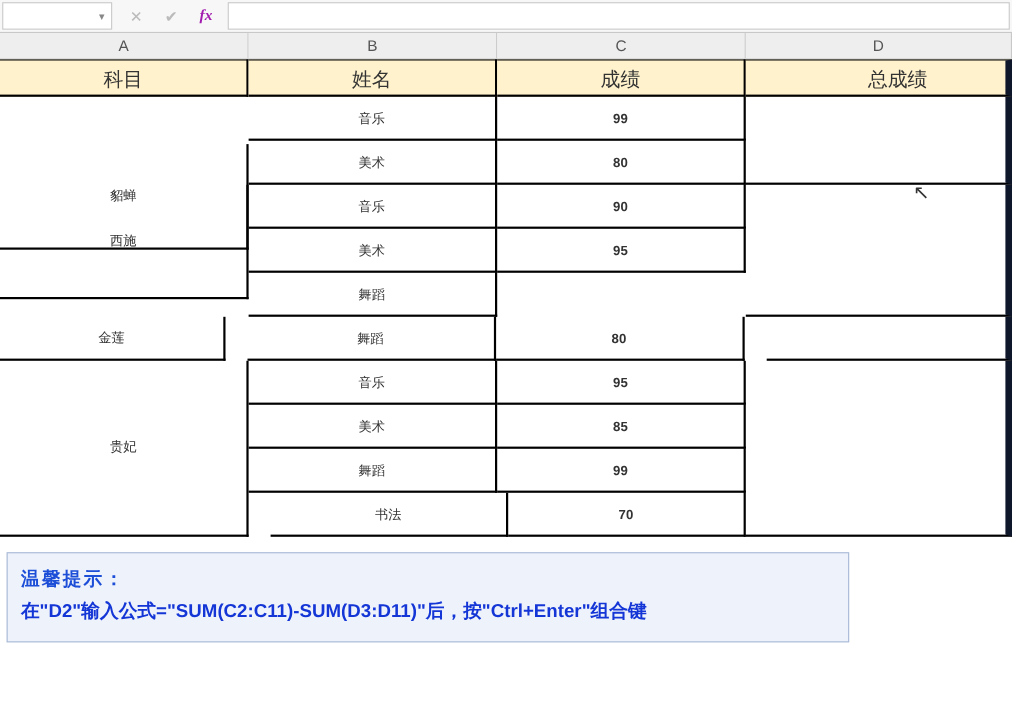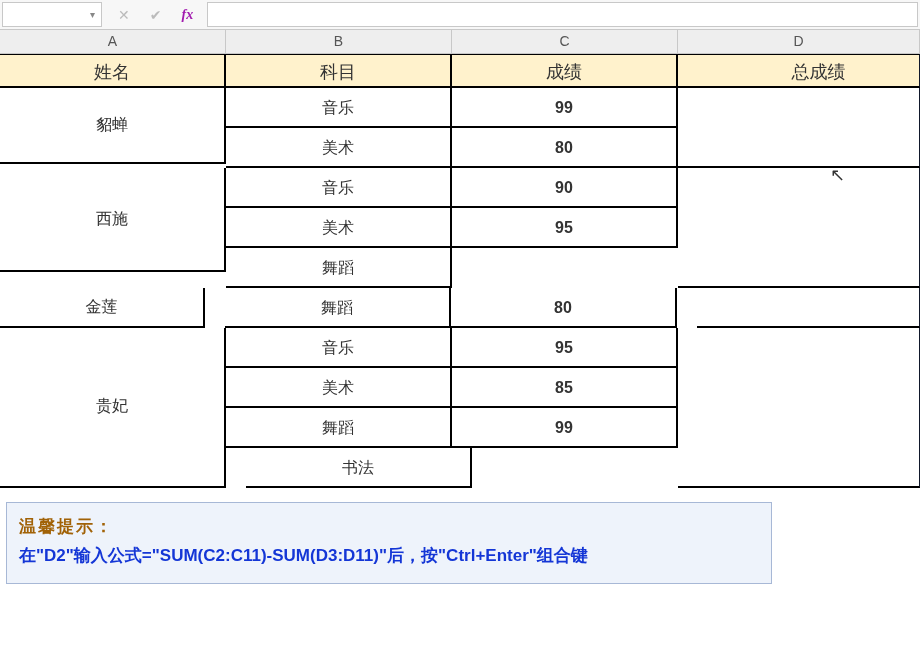--- a/index.html
+++ b/index.html
@@ -80,53 +80,53 @@
     height: 40px;
   }
   .row.hdr .cell {
     background: #fff2cc;
     font-size: 18px;
     line-height: 40px;
   }
   .cell {
     text-align: center;
     line-height: 40px;
-    font-size: 16px;
+    font-size: 12px;
     border-right: 2px solid #000;
     border-bottom: 2px solid #000;
     overflow: hidden;
     white-space: nowrap;
   }
   .cell.merge {
     display: flex;
     align-items: center;
     justify-content: center;
   }
   .cell.bold { font-weight: bold; }
   .row.hdr { height: 34px; }
   .row.hdr .cell { line-height: 34px; font-size: 18px; }
 
   
   .row.hdr .cell { border-top: 1px solid #000; }
 
   
-  .cw-d.cell { border-right: 1px solid #0f172a; padding-left: 40px; }
+  .cw-d.cell { border-right: 6px solid #0f172a; padding-left: 40px; }
 
   
   .tip {
     margin: 14px 6px 0 6px;
     width: 766px;
     border: 1px solid #a7b8d6;
     background: #eef3fb;
     padding: 10px 12px 12px 12px;
     font-size: 17px;
     font-weight: bold;
     line-height: 1.7;
   }
-  .tip .title { color: #a16207; letter-spacing: 2px; }
+  .tip .title { color: #1d4ed8; letter-spacing: 2px; }
   .tip .body  { color: #1436d6; }
 
   
   .cursor-arrow {
     position: absolute;
     left: 830px;
     top: 110px;
     font-size: 18px;
     color: #333;
     pointer-events: none;
@@ -153,29 +153,29 @@
 <div class="col-headers">
   <div class="col-h cw-a">A</div>
   <div class="col-h cw-b">B</div>
   <div class="col-h cw-c">C</div>
   <div class="col-h cw-d">D</div>
 </div>
 
 <div class="grid">
 
   <div class="row hdr">
+    <div class="cell cw-b">科目</div>
     <div class="cell cw-a">姓名</div>
-    <div class="cell cw-b">科目</div>
     <div class="cell cw-c">成绩</div>
     <div class="cell cw-d">总成绩</div>
   </div>
 
   <div id="data-rows">
       <div style="display: flex; height: 80px;">
-        <div class="cell merge cw-a" style="height: 76px;">貂蝉</div>
+        <div class="cell merge cw-a" style="height: 96px; margin-top: 43px;">貂蝉</div>
         <div style="display: flex; flex-direction: column; width: 452px;">
           <div style="display: flex; height: 40px;">
             <div class="cell cw-b">音乐</div>
             <div class="cell bold cw-c">99</div>
           </div>
           <div style="display: flex; height: 40px;">
             <div class="cell cw-b">美术</div>
             <div class="cell bold cw-c">80</div>
           </div>
         </div>
@@ -218,20 +218,21 @@
           <div style="display: flex; height: 40px;">
             <div class="cell cw-b">美术</div>
             <div class="cell bold cw-c">85</div>
           </div>
           <div style="display: flex; height: 40px;">
             <div class="cell cw-b">舞蹈</div>
             <div class="cell bold cw-c">99</div>
           </div>
           <div style="display: flex; height: 40px; padding-left: 20px;">
             <div class="cell cw-b">书法</div>
+            <div class="cell bold cw-c">70</div>
           </div>
         </div>
         <div class="cell merge cw-d" style="height: 160px;"></div>
       </div>
     </div>
 
   <span class="cursor-arrow">↖</span>
 </div>
 
 <div class="tip">

